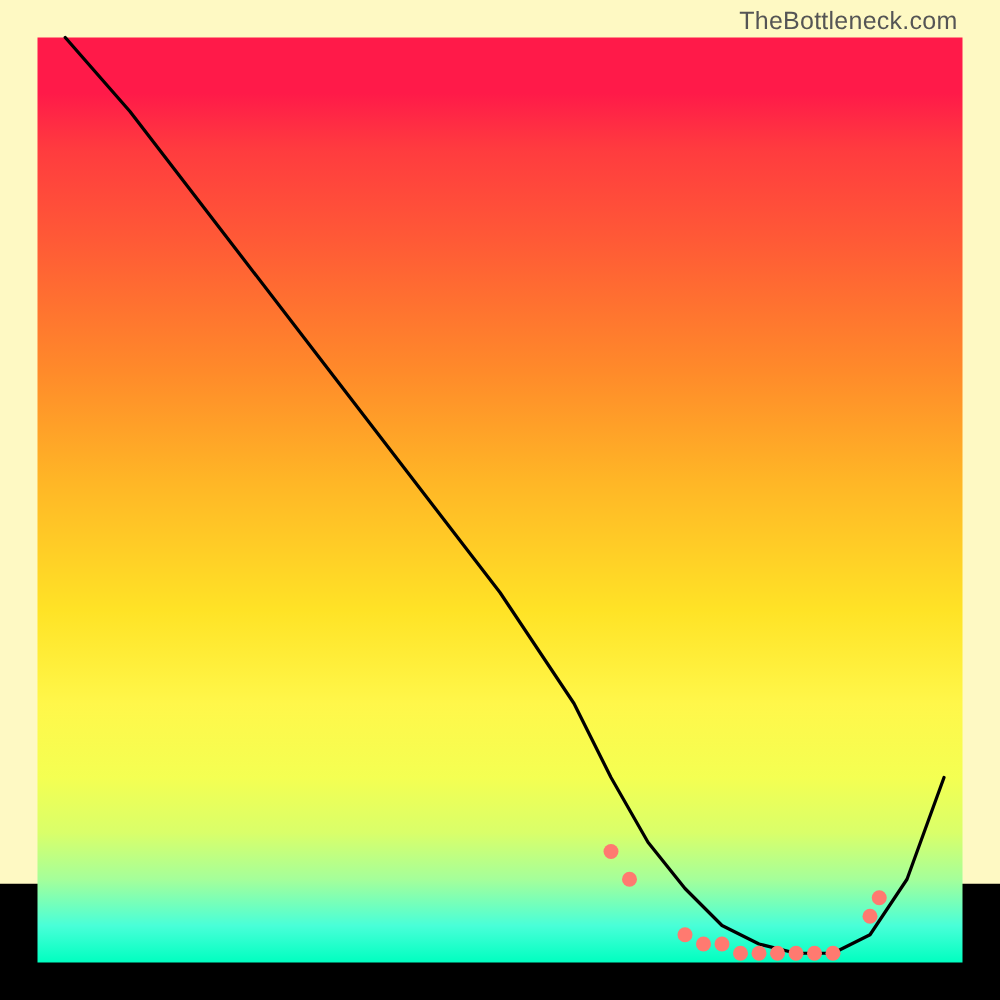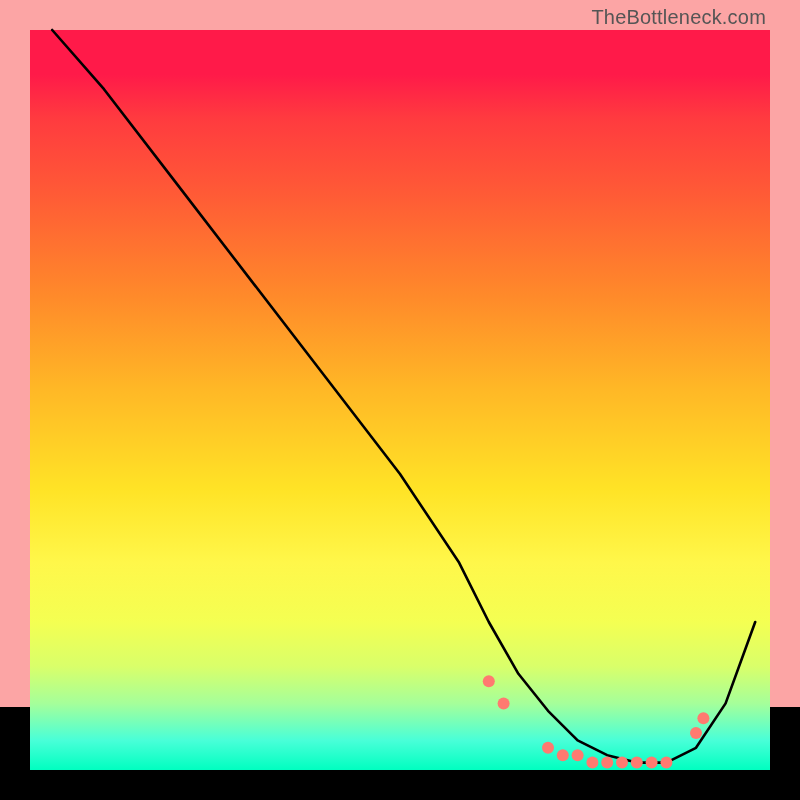--- a/index.html
+++ b/index.html
@@ -8,21 +8,21 @@
     width: 800px;
     height: 800px;
     overflow: hidden;
     background: #000;
     font-family: Arial, Helvetica, sans-serif;
   }
   .frame {
     position: relative;
     width: 800px;
     height: 707px;
-    background: #fca5a5;
+    background: #fef9c3;
   }
   .plot-area {
     position: absolute;
     left: 30px;
     top: 30px;
     width: 740px;
     height: 740px;
     background: linear-gradient(to bottom,
       #ff1a49 0%,
       #ff1a49 6%,

